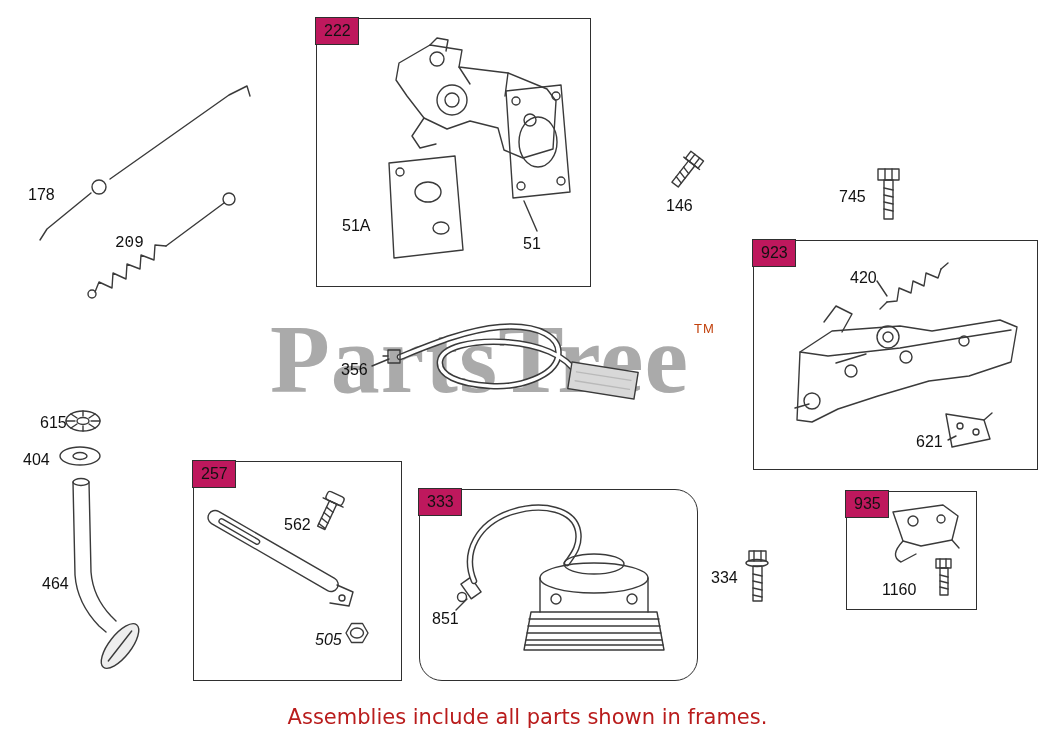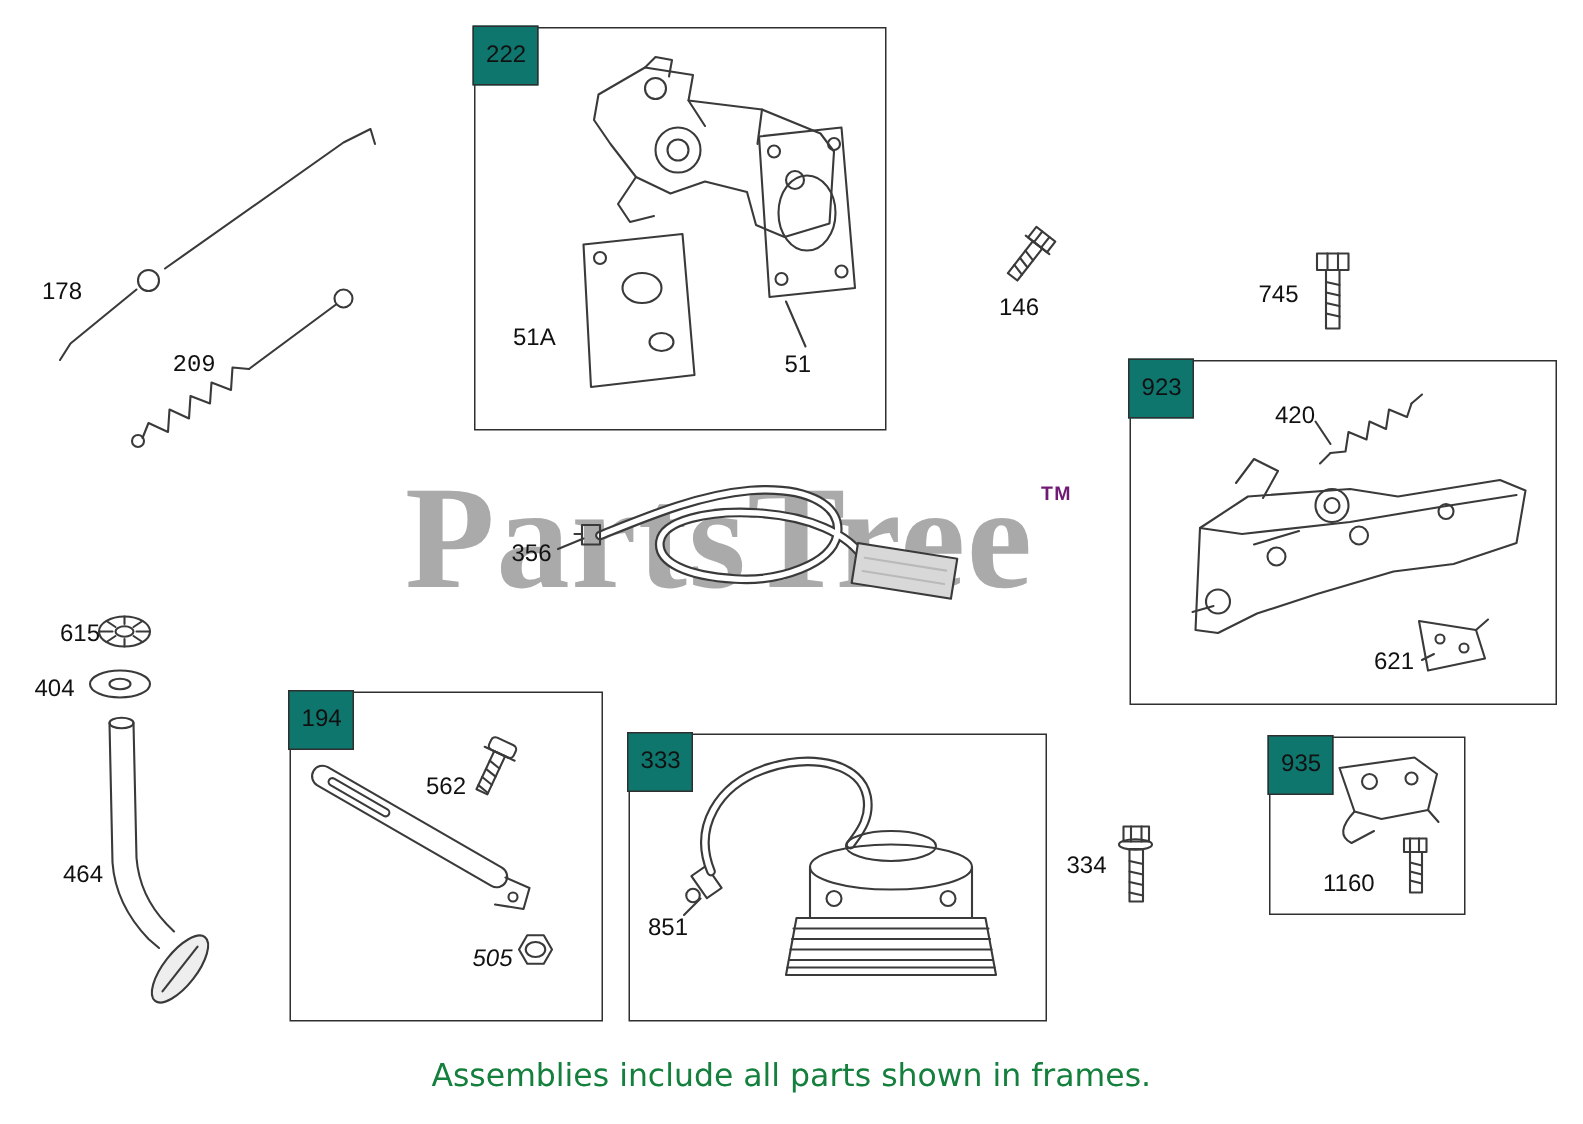--- a/index.html
+++ b/index.html
@@ -2,58 +2,58 @@
 <html><head>
 <meta charset="utf-8">
 <style>
   html, body { margin: 0; padding: 0; }
   body { background: #ffffff; font-family: "Liberation Sans", sans-serif; }
   .canvas { position: relative; width: 1055px; height: 749px; background: #fff; overflow: hidden; }
 
   .watermark { position: absolute; left: 270px; top: 310px; font-family: "Liberation Serif", serif;
                font-weight: 700; font-size: 98px; line-height: 1; color: #aaaaaa; white-space: nowrap;
                user-select: none; letter-spacing: 1px; }
-  .watermark .tm { font-family: "Liberation Sans", sans-serif; font-weight: 700; font-size: 13px;
-                   vertical-align: top; position: relative; top: 12px; margin-left: 5px; color: #701a75; letter-spacing: 1px; }
+  .watermark .tm { font-family: "Liberation Sans", sans-serif; font-weight: 400; font-size: 13px;
+                   vertical-align: top; position: relative; top: 12px; margin-left: 5px; color: #c2410c; letter-spacing: 1px; }
 
   .frame { position: absolute; border: 1.6px solid #2f2f2f; }
-  .frame-label { position: absolute; top: -1.6px; left: -1.6px; min-width: 44px; height: 40px;
-                 border: 1.6px solid #2f2f2f; background: #0f766e; display: flex; align-items: center;
+  .frame-label { position: absolute; top: -1.6px; left: -1.6px; min-width: 44px; height: 28px;
+                 border: 1.6px solid #2f2f2f; background: #be185d; display: flex; align-items: center;
                  justify-content: center; font-size: 16px; color: #111; padding: 0 6px; box-sizing: border-box; }
 
   .part-label { position: absolute; font-size: 16px; color: #111; white-space: nowrap; }
 
   .art { position: absolute; left: 0; top: 0; }
   .art * { stroke: #3a3a3a; fill: none; stroke-width: 1.4; stroke-linecap: round; stroke-linejoin: round; }
   .art .tube-outer { stroke-width: 6.5; }
   .art .tube-inner { stroke: #ffffff; stroke-width: 3.6; }
   .art .fill-light { fill: #d8d8d8; }
   .art .fill-soft  { fill: #eeeeee; }
   .art .faint { stroke: #b9b9b9; }
 
   .footer-note { position: absolute; left: 0; right: 0; top: 705px; text-align: center;
-                 font-family: "DejaVu Sans", sans-serif; font-size: 21px; color: #15803d; }
+                 font-family: "DejaVu Sans", sans-serif; font-size: 21px; color: #b91c1c; }
 </style>
 </head>
 <body>
 
 <div class="canvas">
 
   <div class="watermark"><span>PartsTree</span><span class="tm">TM</span></div>
 
   <div class="frame" style="left:316px; top:18px; width:273px; height:267px;">
     <div class="frame-label">222</div>
   </div>
   <div class="frame" style="left:753px; top:240px; width:283px; height:228px;">
     <div class="frame-label">923</div>
   </div>
   <div class="frame" style="left:193px; top:461px; width:207px; height:218px;">
-    <div class="frame-label">194</div>
-  </div>
-  <div class="frame" style="left:419px; top:489px; width:277px; height:190px;">
+    <div class="frame-label">257</div>
+  </div>
+  <div class="frame" style="left:419px; top:489px; width:277px; height:190px;border-radius:23px;">
     <div class="frame-label">333</div>
   </div>
   <div class="frame" style="left:846px; top:491px; width:129px; height:117px;">
     <div class="frame-label">935</div>
   </div>
 
   <svg class="art" width="1055" height="749" viewBox="0 0 1055 749">
 
     <g>
       <line x1="372" y1="366" x2="389" y2="359"></line>

